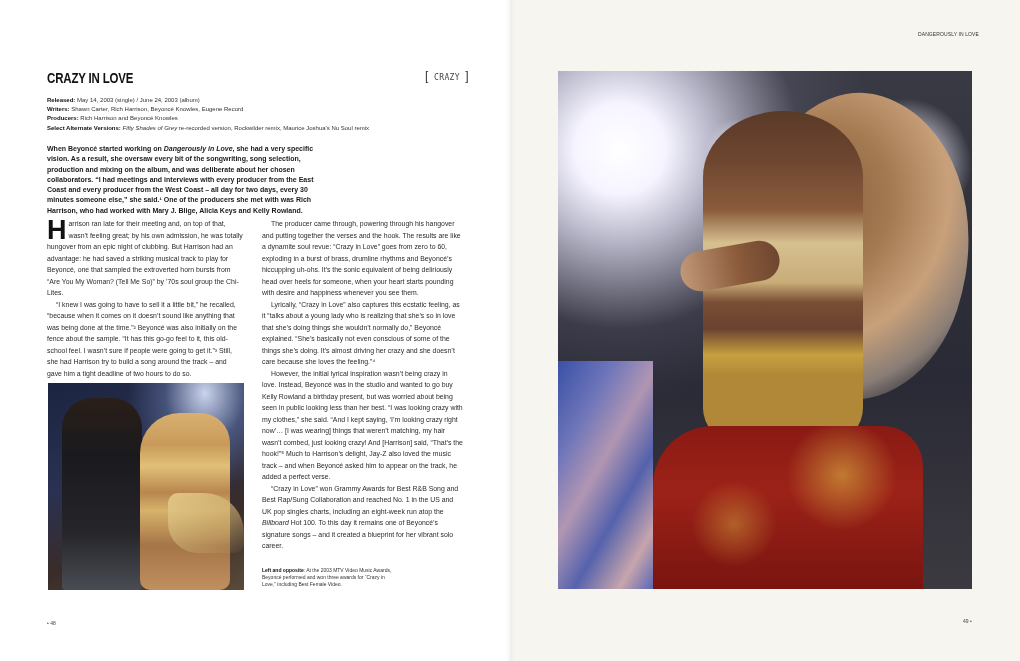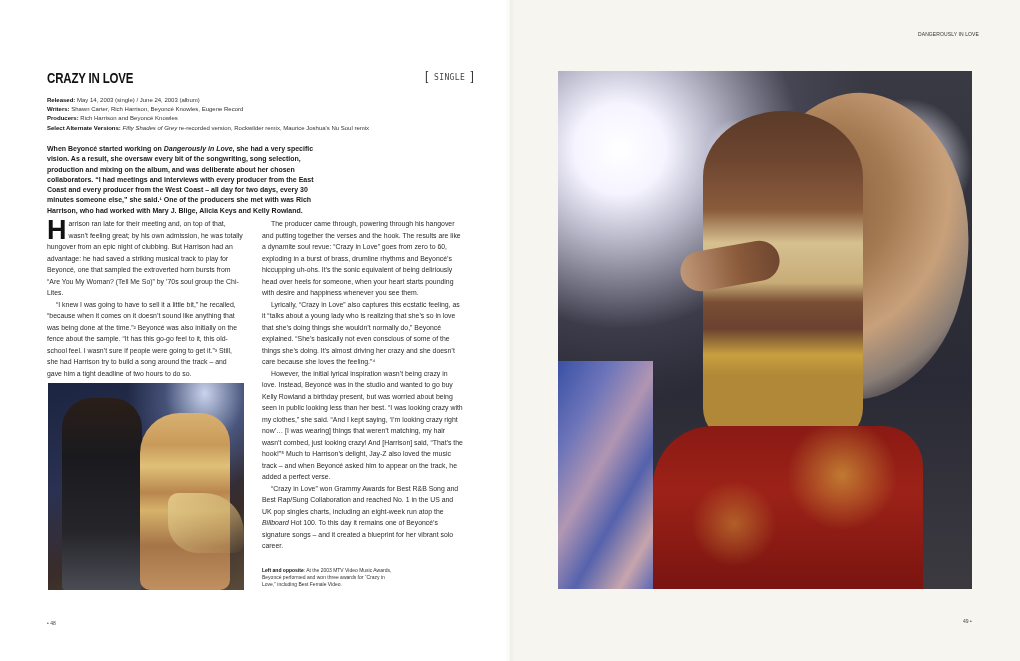--- a/index.html
+++ b/index.html
@@ -77,21 +77,21 @@
 </head>
 <body>
 
 <div class="page-left"></div>
 <div class="page-right"></div>
 <div class="spine-shadow"></div>
 
 <div class="title">CRAZY IN LOVE</div>
 <div class="tag">
   <span class="br">[</span>
-  <span>SINGLE</span>
+  <span>CRAZY</span>
   <span class="br">]</span>
 </div>
 
 <div class="meta">
   <div><b>Released:</b> <span>May 14, 2003 (single) / June 24, 2003 (album)</span></div>
   <div><b>Writers:</b> <span>Shawn Carter, Rich Harrison, Beyoncé Knowles, Eugene Record</span></div>
   <div><b>Producers:</b> <span>Rich Harrison and Beyoncé Knowles</span></div>
   <div><b>Select Alternate Versions:</b> <i>Fifty Shades of Grey</i><span> re-recorded version, Rockwilder remix, Maurice Joshua's Nu Soul remix</span></div>
 </div>
 

